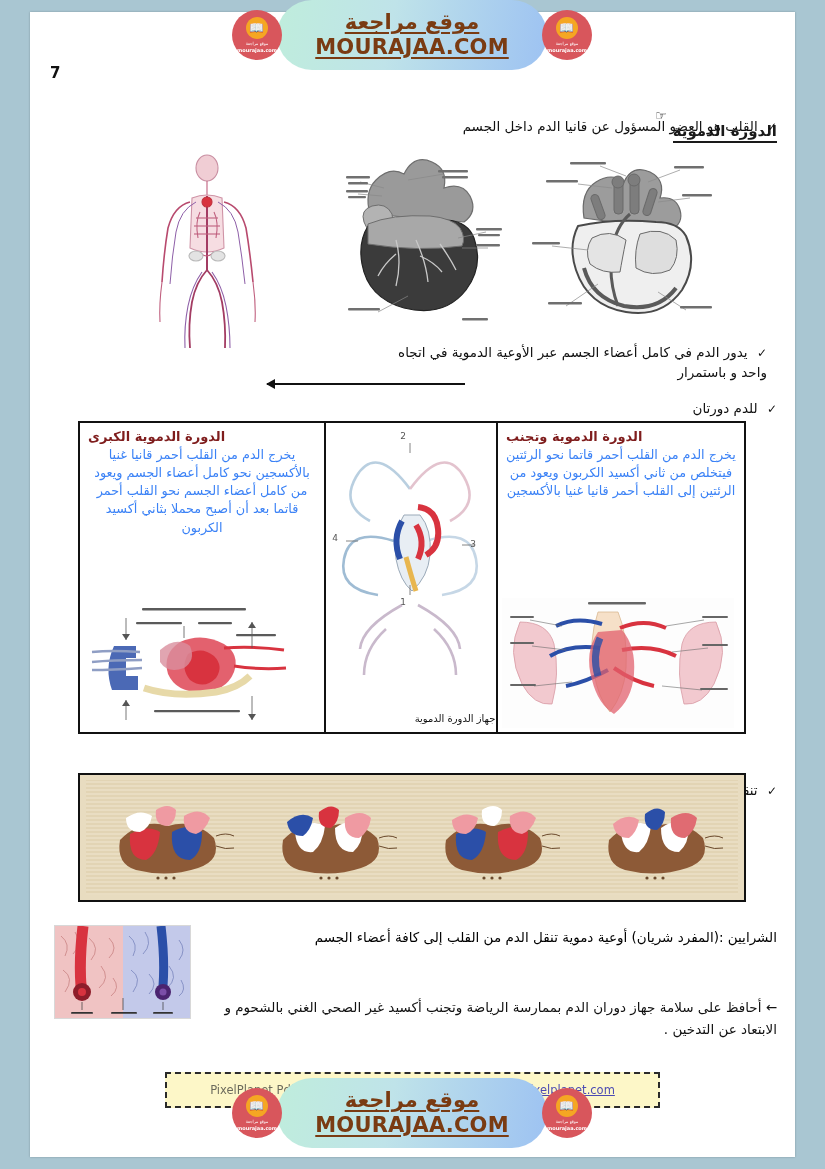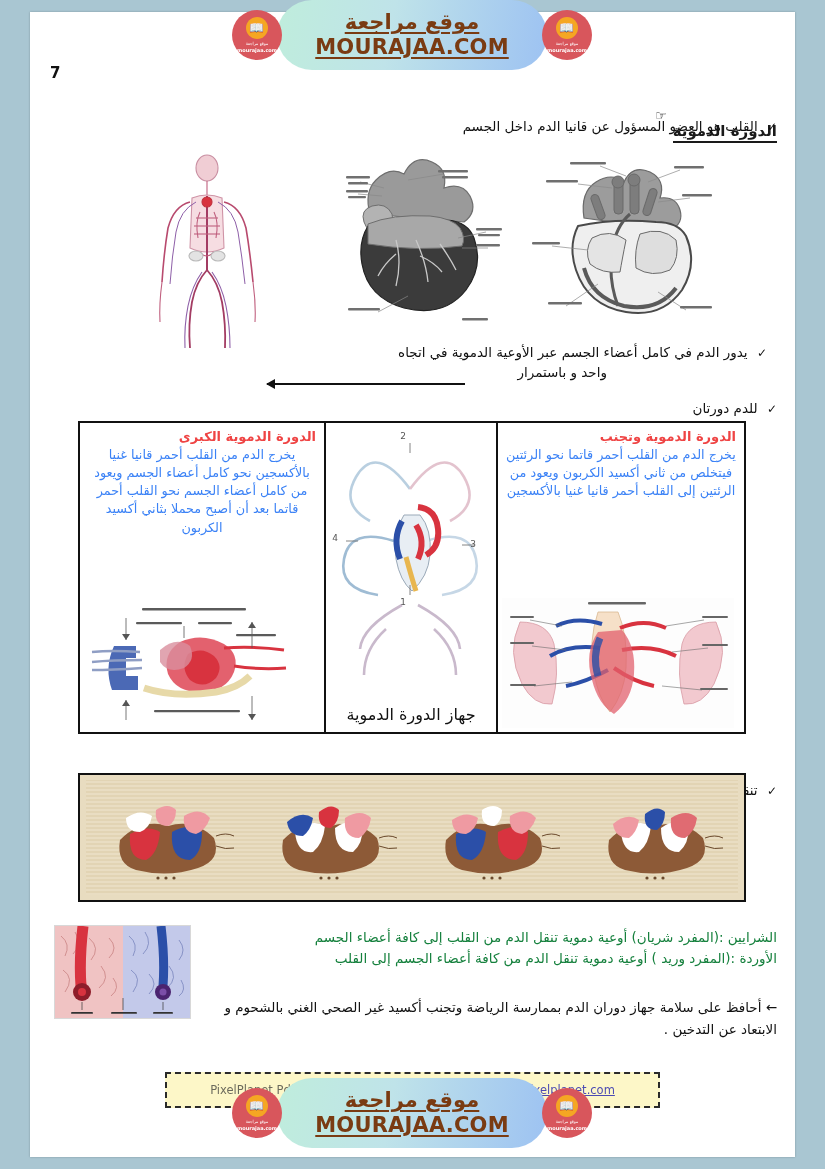--- a/index.html
+++ b/index.html
@@ -107,49 +107,49 @@
   
   .table3{
     position:absolute;left:48px;top:409px;width:668px;height:313px;
     border:2px solid #111;display:flex;box-sizing:border-box;background:#fff;
   }
   .cell{box-sizing:border-box;position:relative;padding:6px 8px 0 8px;}
   .cell.right{width:248px;border-left:2px solid #111;}
   .cell.mid{width:172px;border-left:2px solid #111;}
   .cell.left{width:244px;}
   .cell-title{
-    font-size:13px;font-weight:bold;text-align:right;color:#ef4444;margin-bottom:2px;
+    font-size:13px;font-weight:bold;text-align:left;color:#7f1d1d;margin-bottom:2px;
   }
   .cell-text{
     font-size:12.8px;line-height:1.42;text-align:center;color:#3b82f6;
   }
   .cell-caption{
     position:absolute;bottom:8px;left:0;width:100%;
-    font-size:16px;text-align:center;color:#111;
+    font-size:10px;text-align:center;color:#111;padding-left:44px;
   }
 
   
   .strip{
     position:absolute;left:48px;top:761px;width:668px;height:129px;
     border:2px solid #111;background:#e8dcc0;box-sizing:border-box;overflow:hidden;
   }
   .strip-inner{
     position:absolute;left:6px;top:5px;right:6px;bottom:5px;
     background:repeating-linear-gradient(0deg,#e9ddc2 0px,#e9ddc2 2px,#e2d4b4 2px,#e2d4b4 4px);
     display:flex;align-items:center;justify-content:space-around;
   }
 
   
   .fig-vessels{
     position:absolute;left:24px;top:913px;width:135px;height:92px;
     border:1px solid #d8d8d8;overflow:hidden;background:#fff;
   }
   .defs{
     position:absolute;right:18px;top:915px;width:555px;
-    font-size:13.5px;line-height:1.55;color:#15803d;text-align:right;
+    font-size:13.5px;line-height:1.55;color:#000000;text-align:right;
   }
   .conclusion{
     position:absolute;right:18px;top:985px;width:555px;
     font-size:13.5px;line-height:1.6;color:#111;text-align:right;
   }
 
   
   .pdfbox{
     position:absolute;left:135px;top:1060px;width:495px;height:36px;
     background:#fdf7c8;border:2px dashed #2a2a2a;box-sizing:border-box;
@@ -283,21 +283,21 @@
             <rect x="18" y="150" width="34" height="2.6" rx="1"></rect>
             <rect x="150" y="154" width="32" height="2.6" rx="1"></rect>
           </g>
         </g>
       </svg>
     </div>
 
     <div class="bullet" id="b2">
       <span class="ck">✓</span>
       <span>يدور الدم في كامل أعضاء الجسم عبر الأوعية الدموية في اتجاه</span><br>
-      <span style="display:inline-block;margin-right:160px;">واحد و باستمرار</span>
+      <span style="display:inline-block;">واحد و باستمرار</span>
     </div>
     <div class="arrow-line"></div>
 
     <div class="bullet" id="b3">
       <span class="ck">✓</span>
       <span>للدم دورتان</span>
     </div>
 
     <div class="table3">
 
@@ -544,21 +544,20 @@
         <g fill="#333">
             <rect x="16" y="86" width="22" height="1.8" rx="1"></rect>
             <rect x="98" y="86" width="20" height="1.8" rx="1"></rect>
             <rect x="56" y="86" width="26" height="1.8" rx="1"></rect>
           </g>
       </svg>
     </div>
 
     <div class="defs">
       <div>الشرايين :(المفرد شريان) أوعية دموية تنقل الدم من القلب إلى كافة أعضاء الجسم</div>
-      <div>الأوردة :(المفرد وريد ) أوعية  دموية تنقل الدم من كافة أعضاء الجسم إلى القلب</div>
     </div>
 
     <div class="conclusion">
       <span>←</span>
       <span>أحافظ على سلامة جهاز دوران الدم بممارسة الرياضة وتجنب أكسيد غير الصحي الغني بالشحوم و الابتعاد عن التدخين .</span>
     </div>
 
   </div>
 
   <div class="pdfbox">

